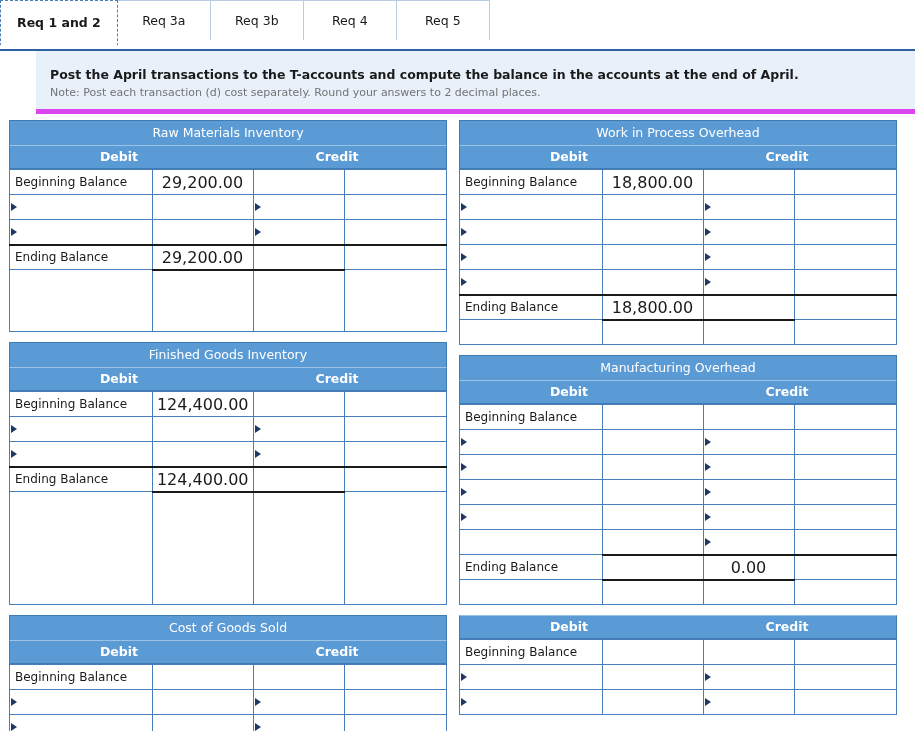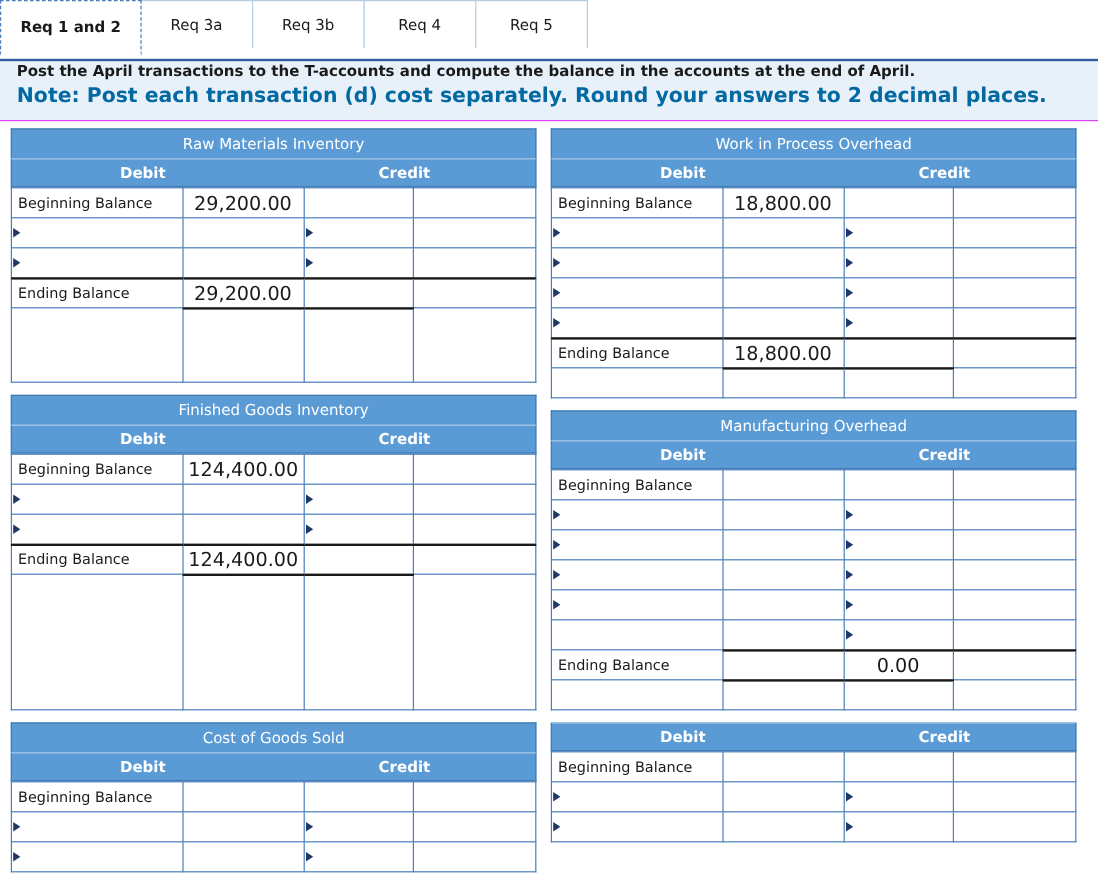--- a/index.html
+++ b/index.html
@@ -44,33 +44,34 @@
     font-weight: bold;
     position: relative;
     z-index: 3;
     margin-bottom: -2px;
     height: 46px;
   }
 
   
   .instructions {
     background: #e8f1fa;
-    padding: 0 14px 10px 14px;
-    border-bottom: 1px solid #d946ef;
+    padding: 16px 14px 10px 14px;
+    border-bottom: 5px solid #d946ef;
+    margin-left: 36px;
   }
   .instr-main {
     font-size: 12.5px;
     font-weight: bold;
     color: #1a1a1a;
     margin-bottom: 4px;
   }
   .instr-note {
-    font-size: 17px;
-    font-weight: bold;
-    color: #0369a1;
+    font-size: 11px;
+    font-weight: normal;
+    color: #737373;
   }
 
   
   .work {
     padding: 6px 9px 0 9px;
     display: flex;
     gap: 12px;
   }
   .col { width: 438px; }
 

